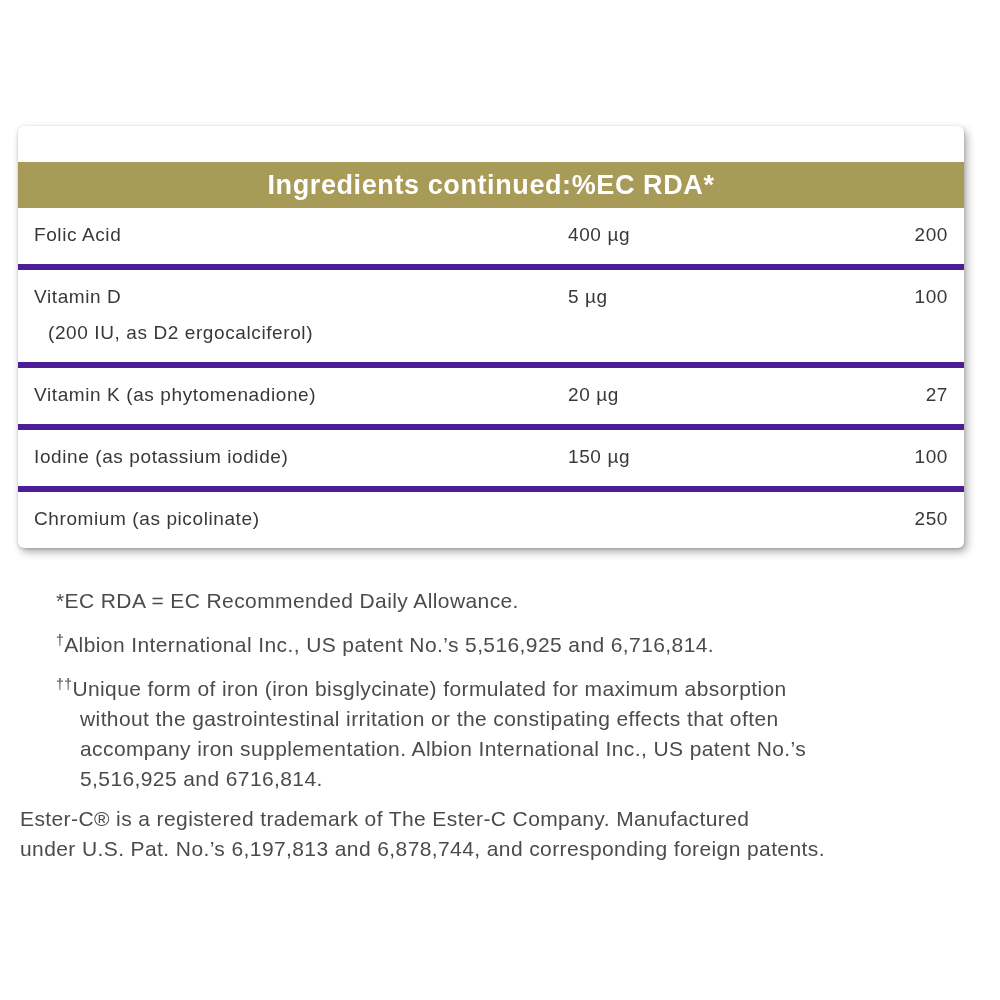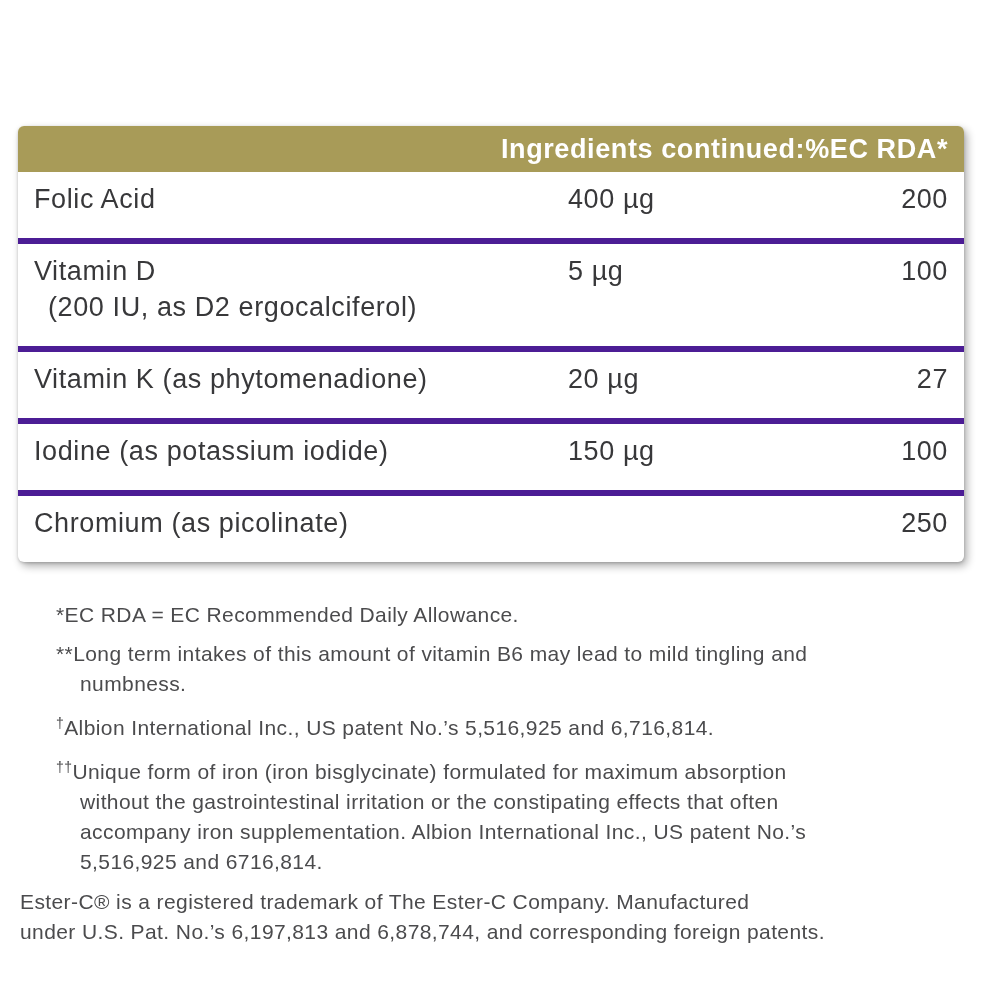--- a/index.html
+++ b/index.html
@@ -18,33 +18,34 @@
     border-radius: 6px;
     overflow: hidden;
     background: #ffffff;
     box-shadow: 3px 4px 8px rgba(0,0,0,0.32), 0 1px 3px rgba(0,0,0,0.18);
   }
   .card-header {
     background: #a89b58;
     height: 46px;
     display: flex;
     align-items: center;
-    justify-content: flex-end;
+    justify-content: center;
     padding: 0 16px;
     color: #ffffff;
     font-size: 27px;
     font-weight: bold;
     letter-spacing: 0.6px;
+    margin-top: 36px;
   }
   .row {
     display: flex;
     align-items: flex-start;
-    padding: 9px 16px 21px 16px;
+    padding: 9px 16px 11px 16px;
     color: #38383a;
-    font-size: 27px;
+    font-size: 19px;
     line-height: 36px;
     letter-spacing: 0.6px;
   }
   .row + .row { border-top: 6px solid #4c1d95; }
   .cell-name { width: 534px; }
   .cell-name .sub { padding-left: 14px; }
   .cell-amount { width: 230px; text-align: left; }
   .cell-rda { flex: 1; text-align: right; }
   .footnotes { margin-top: 38px; padding-left: 2px; width: 952px; }
   .footnote {
@@ -115,22 +116,20 @@
     <div class="row">
       <div class="cell-name">
         <div>Chromium (as picolinate)</div>
       </div>
       <div class="cell-rda">250</div>
     </div>
   </div>
 
   <div class="footnotes">
     <p class="footnote"><span class="marker">*</span><span class="ftext">EC RDA = EC Recommended Daily Allowance.</span></p>
-    <p class="footnote"><span class="marker">**</span><span class="ftext">Long term intakes of this amount of vitamin B6 may lead to mild tingling and
-numbness.</span></p>
     <p class="footnote"><span class="marker sup">†</span><span class="ftext">Albion International Inc., US patent No.’s 5,516,925 and 6,716,814.</span></p>
     <p class="footnote"><span class="marker sup">††</span><span class="ftext">Unique form of iron (iron bisglycinate) formulated for maximum absorption
 without the gastrointestinal irritation or the constipating effects that often
 accompany iron supplementation. Albion International Inc., US patent No.’s
 5,516,925 and 6716,814.</span></p>
 
     <p class="trademark">Ester-C® is a registered trademark of The Ester-C Company. Manufactured
 under U.S. Pat. No.’s 6,197,813 and 6,878,744, and corresponding foreign patents.</p>
   </div>
 

